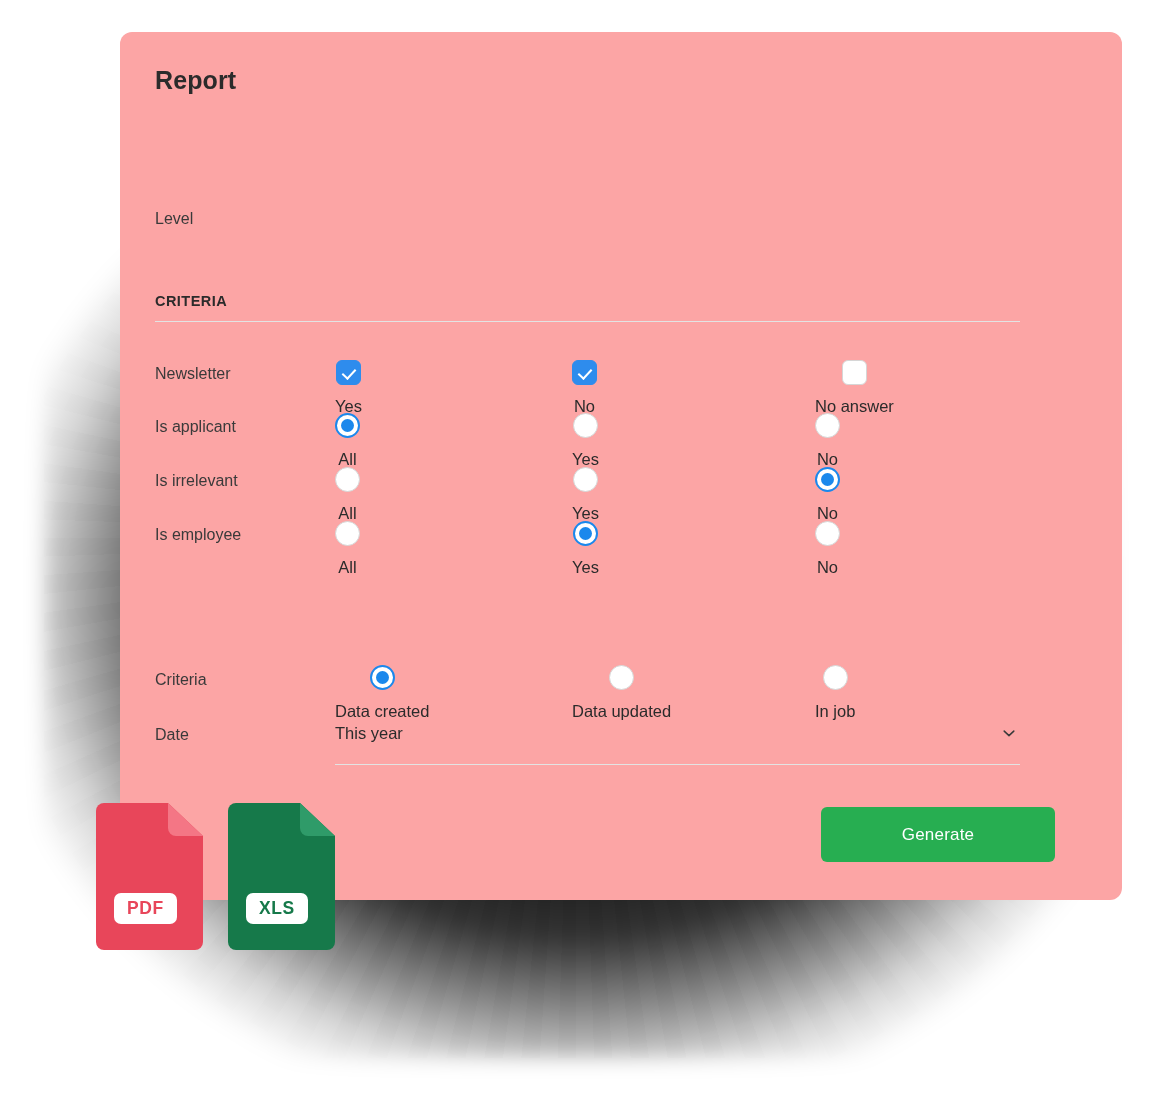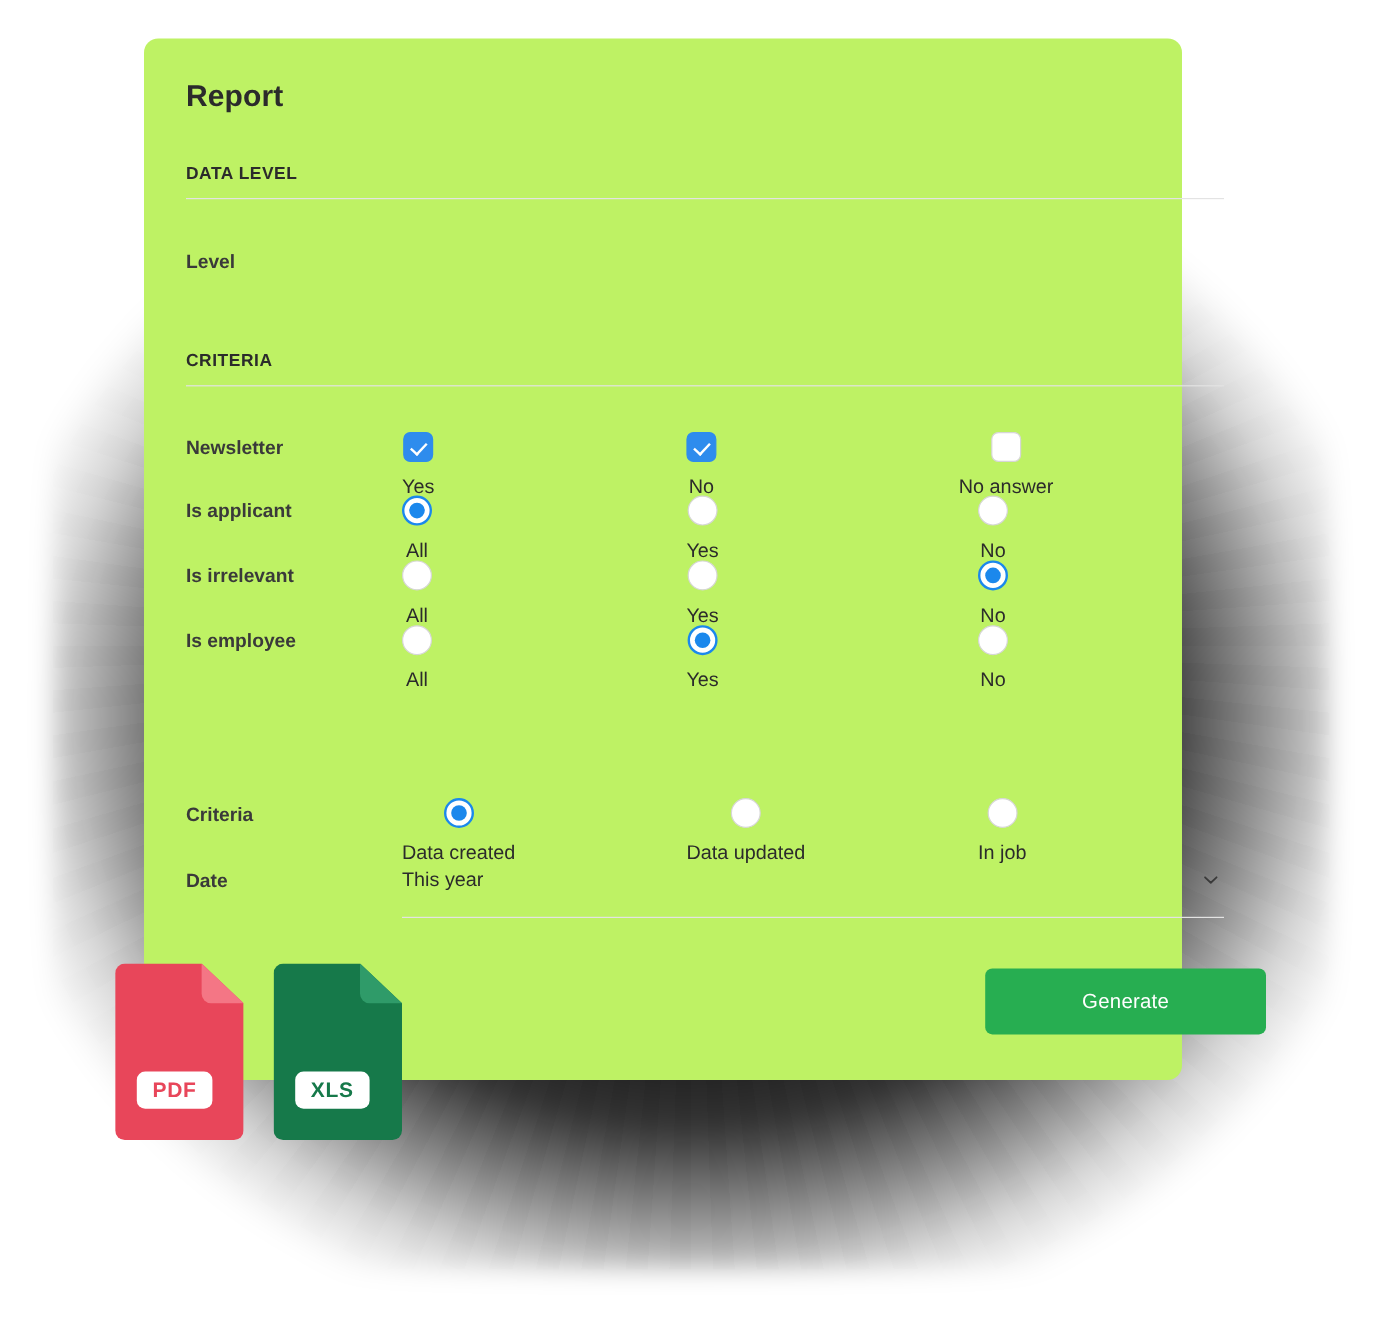--- a/index.html
+++ b/index.html
@@ -49,23 +49,23 @@
     -webkit-mask-image: radial-gradient(ellipse 58% 52% at 50% 56%, #000 0%, #000 60%, rgba(0,0,0,0.3) 80%, rgba(0,0,0,0) 95%);
             mask-image: radial-gradient(ellipse 58% 52% at 50% 56%, #000 0%, #000 60%, rgba(0,0,0,0.3) 80%, rgba(0,0,0,0) 95%);
     pointer-events: none;
   }
 
   
   .card {
     position: absolute;
     left: 120px;
     top: 32px;
-    width: 865px;
+    width: 1002px;
     height: 868px;
-    background: #bef264;
+    background: #fca5a5;
     border-radius: 12px;
     box-sizing: border-box;
     padding: 0;
     overflow: visible;
     z-index: 5;
   }
   .card-inner {
     position: absolute;
     left: 35px;
     top: 0;
@@ -100,21 +100,21 @@
     width: 865px;
     height: 1px;
     background: #e3e3e3;
   }
 
   
   .row-label {
     position: absolute;
     font-size: 16px;
     color: #3a3a3a;
-    font-weight: 700;
+    font-weight: 400;
     white-space: nowrap;
   }
 
   
   .select-field {
     position: absolute;
     left: 180px;
     width: 685px;
     height: 44px;
   }
@@ -253,42 +253,38 @@
 <body>
 
 <div class="shadow-layer"></div>
 <div class="shadow-noise"></div>
 
 <div class="card">
   <div class="card-inner">
 
     <div class="page-title">Report</div>
 
-    <div class="section-header" style="top:105px;">
-      <span>DATA LEVEL</span>
-      <div class="rule"></div>
-    </div>
 
     <div class="row-label" style="left:0; top:178px;">Level</div>
 
     <div class="section-header" style="top:261px;">
       <span>CRITERIA</span>
       <div class="rule"></div>
     </div>
 
     <div class="row-label" style="left:0; top:333px;">Newsletter</div>
     <div class="opt" style="left:180px; top:328px;">
       <span class="cb on"></span>
       <span class="opt-label">Yes</span>
     </div>
     <div class="opt" style="left:417px; top:328px;">
       <span class="cb on"></span>
       <span class="opt-label">No</span>
     </div>
-    <div class="opt" style="left:644px; top:328px;text-align:center;">
+    <div class="opt" style="left:660px; top:328px;text-align:center;">
       <span class="cb off"></span>
       <span class="opt-label">No answer</span>
     </div>
 
     <div class="row-label" style="left:0; top:386px;">Is applicant</div>
     <div class="opt" style="left:180px; top:381px;">
       <span class="rd on"></span>
       <span class="opt-label">All</span>
     </div>
     <div class="opt" style="left:417px; top:381px;">

